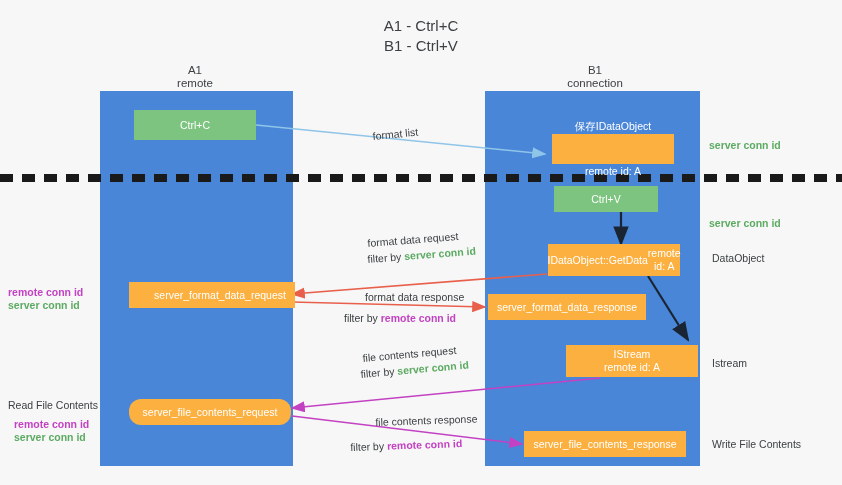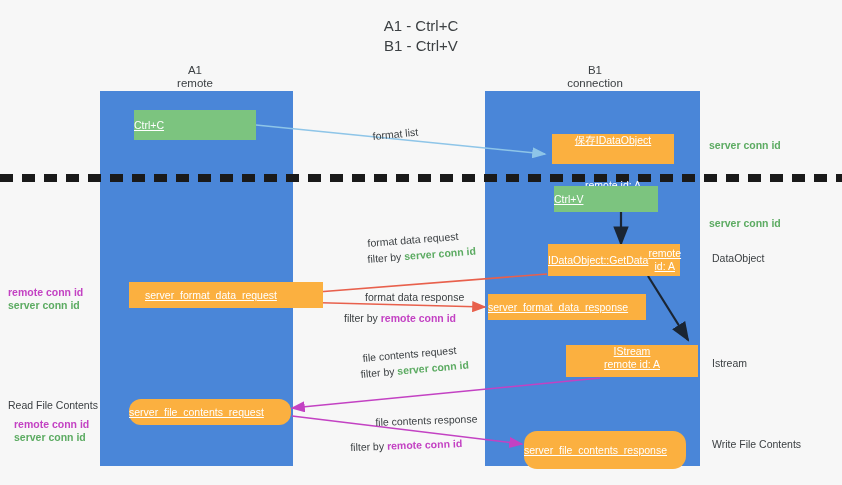--- a/index.html
+++ b/index.html
@@ -10,22 +10,22 @@
     position:relative;overflow:hidden;
   }
   #stage{position:absolute;inset:0;margin-top:6px;}
   svg#wires{position:absolute;left:0;top:0;width:842px;height:485px;overflow:visible;}
 
   .lane{position:absolute;background:#4a86d8;}
   .lane-head{position:absolute;text-align:center;color:#3c4043;font-size:11.5px;line-height:13px;}
 
   .node{
     position:absolute;box-sizing:border-box;
-    display:flex;align-items:center;justify-content:flex-start;
-    text-align:center;color:#ffffff;font-size:10.5px;line-height:13px;text-decoration:underline;
+    display:flex;align-items:center;justify-content:center;
+    text-align:center;color:#ffffff;font-size:10.5px;line-height:13px;
   }
   .node.green{background:#7cc47f;}
   .node.orange{background:#fbb košik;}
   .node.orange{background:#fbb040;}
 
   .lbl{position:absolute;font-size:10.5px;line-height:14px;color:#3c4043;white-space:nowrap;}
   .lbl.dark{color:#3c4043;}
   .green-t{color:#5cab62;font-weight:bold;}
   .mag-t{color:#c342c3;font-weight:bold;}
   .lbl.bold-g{color:#5cab62;font-weight:bold;}
@@ -108,33 +108,33 @@
   <div class="node orange" style="left:548px;top:238px;width:132px;height:32px;flex-direction:row;">
     <span>IDataObject::GetData</span>
     <span>remote id: A</span>
   </div>
 
   <div class="node orange" style="left:566px;top:339px;width:132px;height:32px;flex-direction:column;">
     <span>IStream</span>
     <span>remote id: A</span>
   </div>
 
-  <div class="node orange" style="left:129px;top:276px;width:194px;height:26px;padding-left:16px;">
+  <div class="node orange" style="left:129px;top:276px;width:166px;height:26px;padding-left:16px;">
     <span>server_format_data_request</span>
   </div>
 
   <div class="node orange" style="left:488px;top:288px;width:158px;height:26px;">
     <span>server_format_data_response</span>
   </div>
 
   <div class="node orange" style="left:129px;top:393px;width:162px;height:26px;border-radius:12px;">
     <span>server_file_contents_request</span>
   </div>
 
-  <div class="node orange" style="left:524px;top:425px;width:162px;height:38px;border-radius:13px;">
+  <div class="node orange" style="left:524px;top:425px;width:162px;height:26px;">
     <span>server_file_contents_response</span>
   </div>
 
   <div class="lbl rot" style="left:372px;top:123px;transform:rotate(-5.5deg);">
     <span>format list</span>
   </div>
 
   <div class="lbl rot" style="left:367px;top:230px;transform:rotate(-4.5deg);">
     <span>format data request</span>
   </div>

